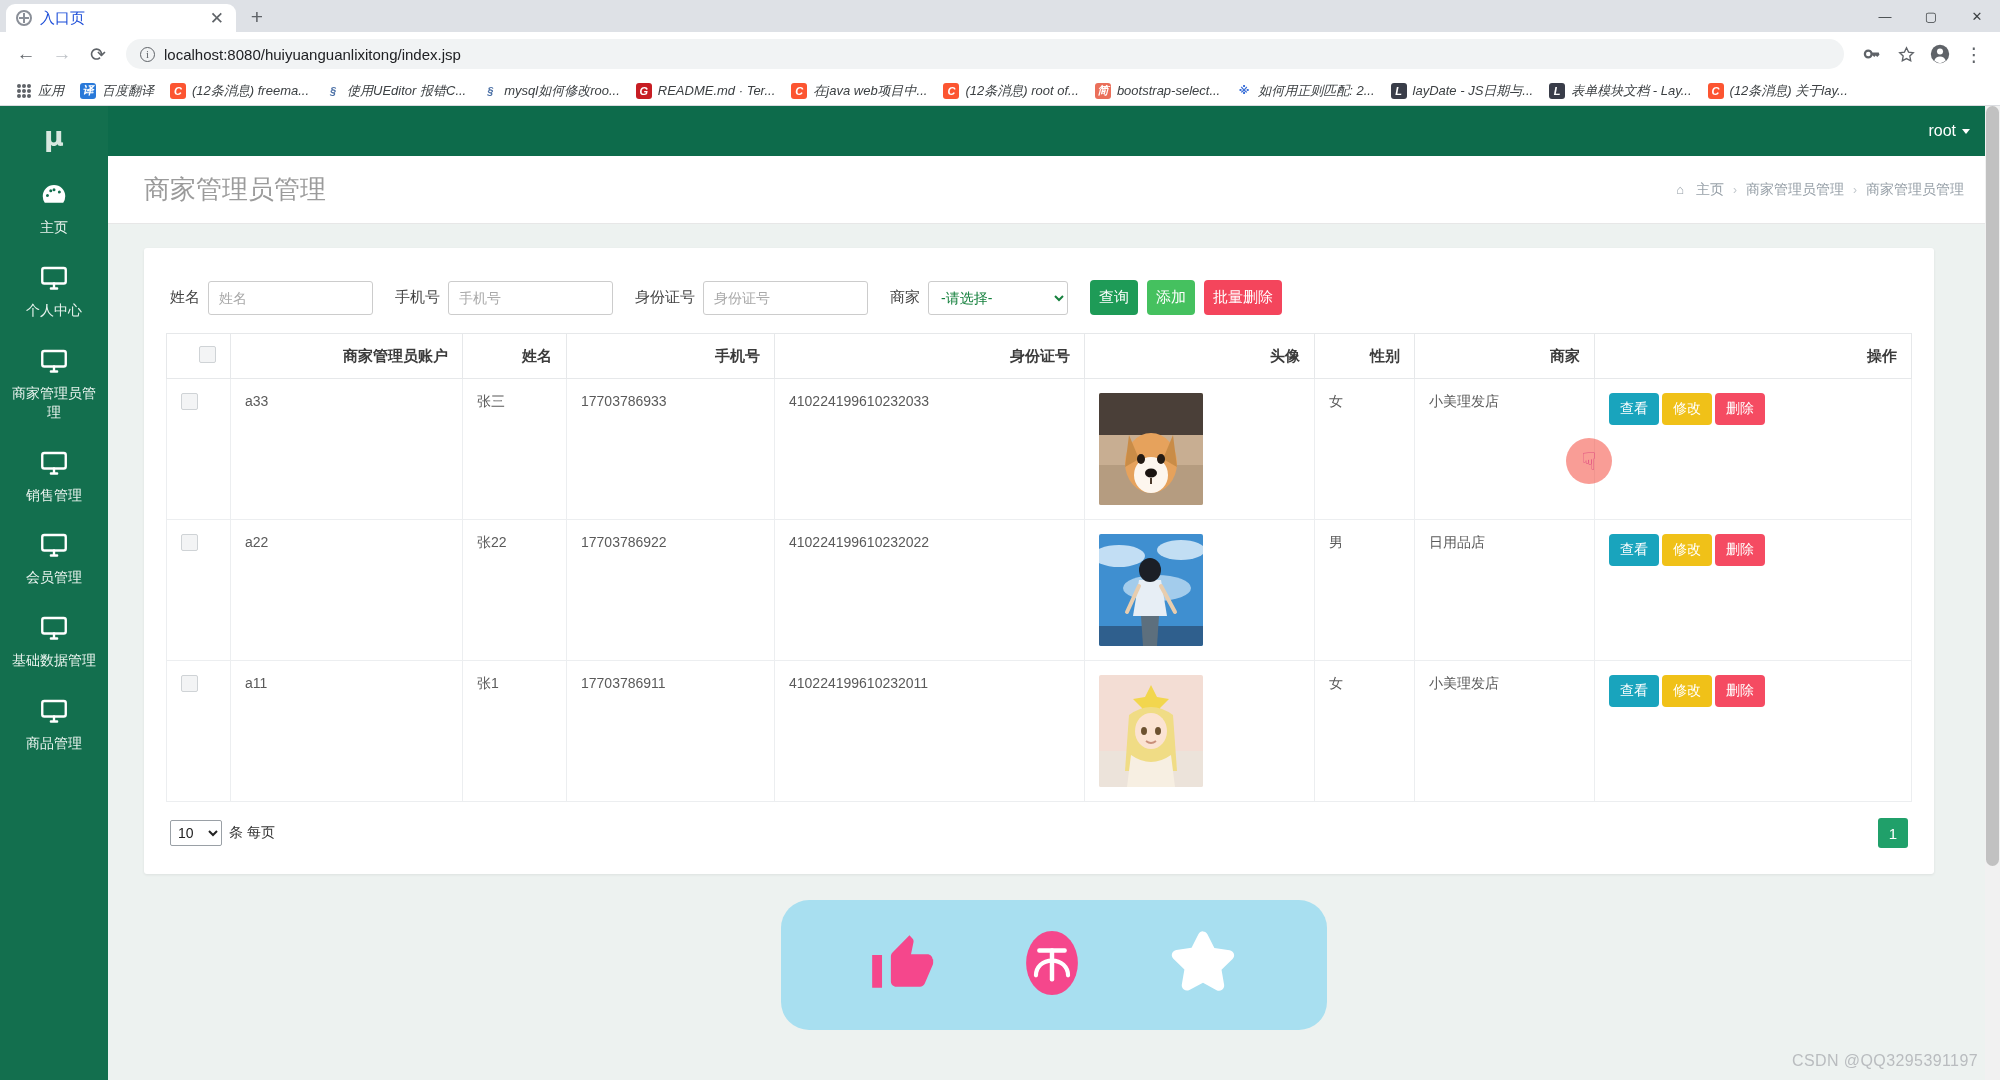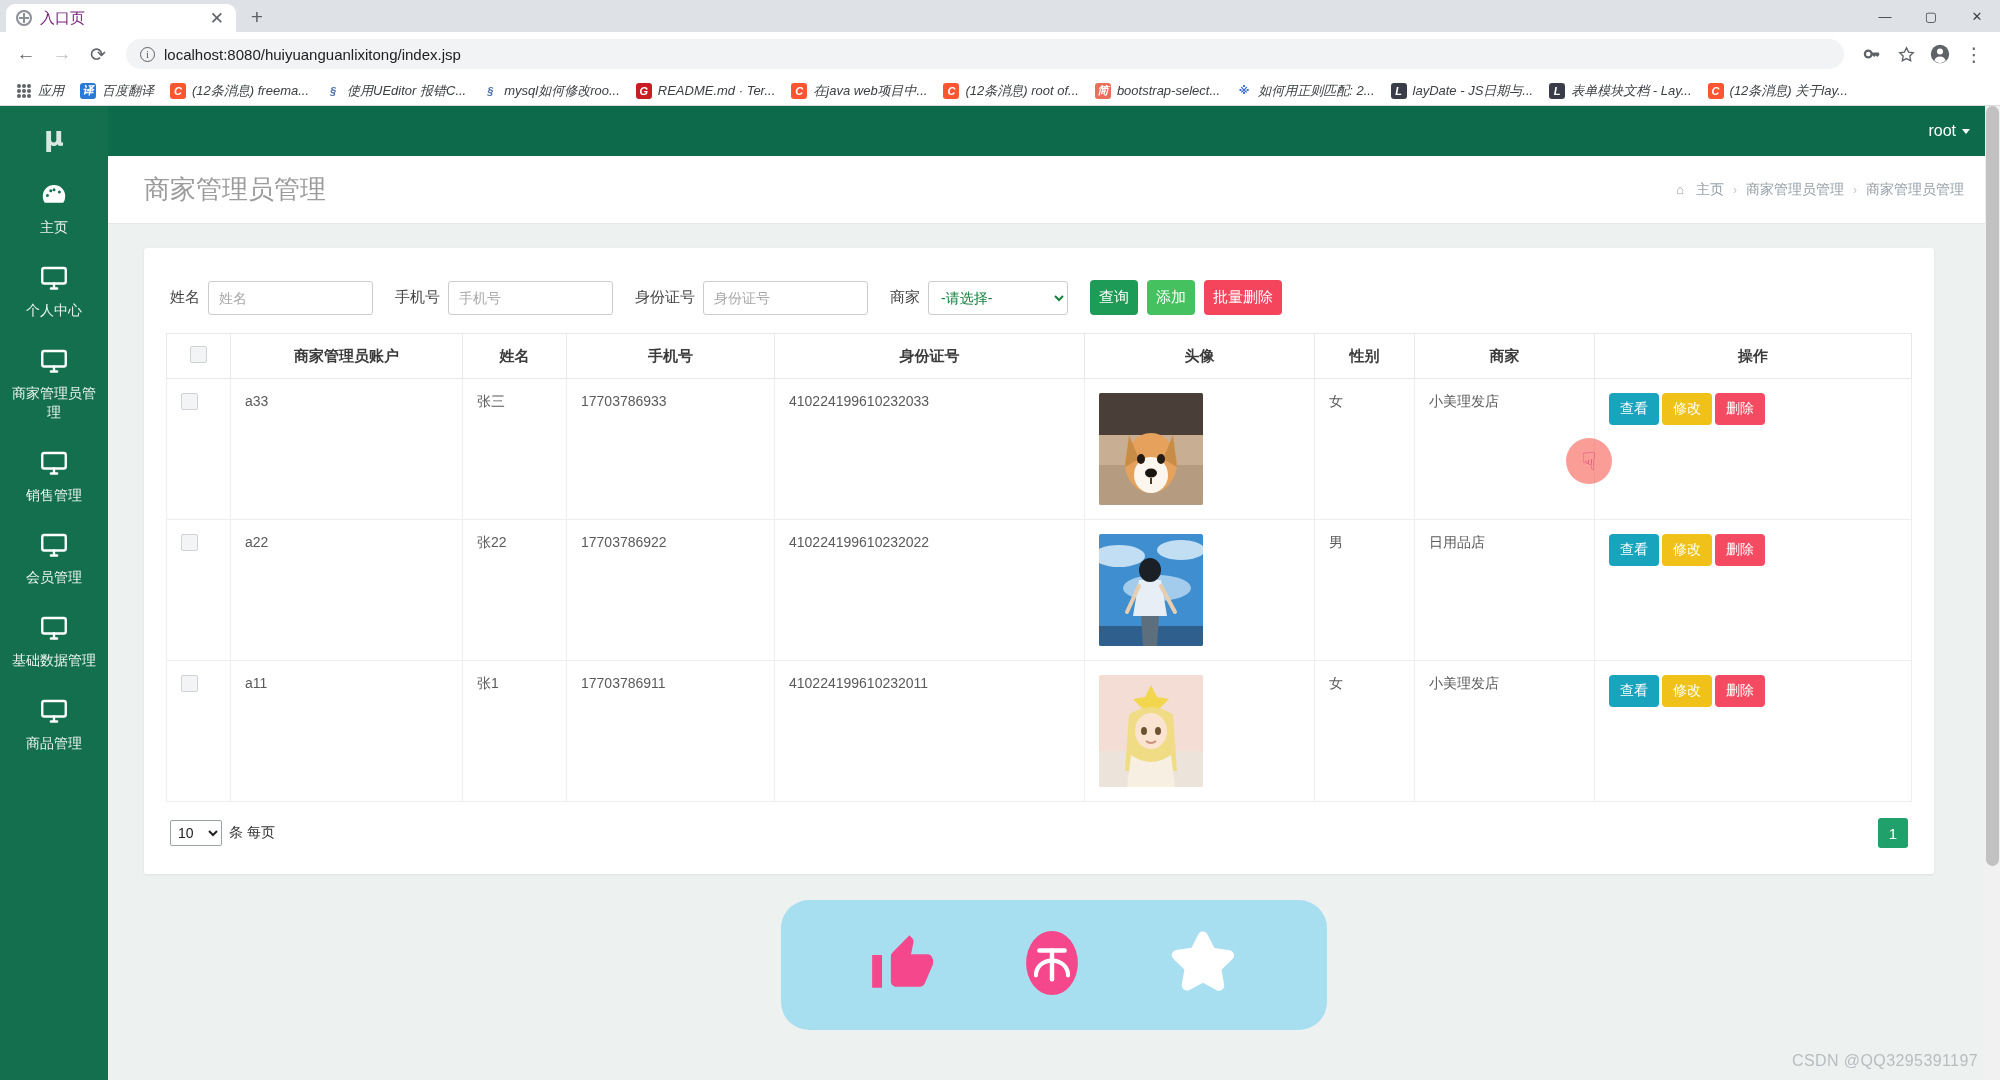--- a/index.html
+++ b/index.html
@@ -26,21 +26,21 @@
   .tab .favicon {
     width:16px; height:16px; border-radius:50%;
     border:2px solid #8a8f98; position:relative; flex:none;
   }
   .tab .favicon::before{
     content:""; position:absolute; left:1px; top:5px; width:10px; height:2px; background:#8a8f98;
   }
   .tab .favicon::after{
     content:""; position:absolute; left:5px; top:1px; width:2px; height:10px; background:#8a8f98;
   }
-  .tab-title { font-size:15px; color:#701a75; white-space:nowrap; overflow:hidden; flex:1; }
+  .tab-title { font-size:15px; color:#1d4ed8; white-space:nowrap; overflow:hidden; flex:1; }
   .tab-close { font-size:17px; color:#5f6368; line-height:1; padding:0 2px; cursor:default; }
   .newtab {
     width:30px; height:28px; display:flex; align-items:center; justify-content:center;
     font-size:21px; color:#5f6368; margin-left:6px; margin-bottom:1px;
   }
   .win-ctrl { position:absolute; right:0; top:0; height:32px; display:flex; }
   .win-ctrl span { width:46px; height:32px; display:flex; align-items:center; justify-content:center; font-size:13px; color:#3c4043; }
 
   .toolbar {
     height:44px; background:#fff; display:flex; align-items:center; padding:0 10px; gap:4px;
@@ -139,21 +139,21 @@
     font-family:"Liberation Sans", sans-serif;
   }
   .btn { border:none; border-radius:4px; color:#fff; font-size:15px; padding:8px 9px; cursor:pointer;
          font-family:"Liberation Sans", sans-serif; margin-right:9px; }
   .btn-search { background:#1e9b57; }
   .btn-add { background:#45c15f; }
   .btn-batch { background:#f4455c; }
 
   table.grid { width:100%; border-collapse:collapse; table-layout:fixed; }
   table.grid th {
-    background:#fff; border:1px solid #e6e8ea; text-align:center;
+    background:#fff; border:1px solid #e6e8ea; text-align:right;
     font-size:15px; color:#3b3b3b; font-weight:bold; padding:12px 14px; vertical-align:middle;
   }
   table.grid td {
     border:1px solid #eceef0; font-size:14px; color:#5a5a5a;
     padding:14px 14px; vertical-align:top;
   }
   .cb {
     width:17px; height:17px; border:1px solid #cfd3d6; border-radius:2px; background:#f3f4f5; display:inline-block;
   }
   .avatar-img {

